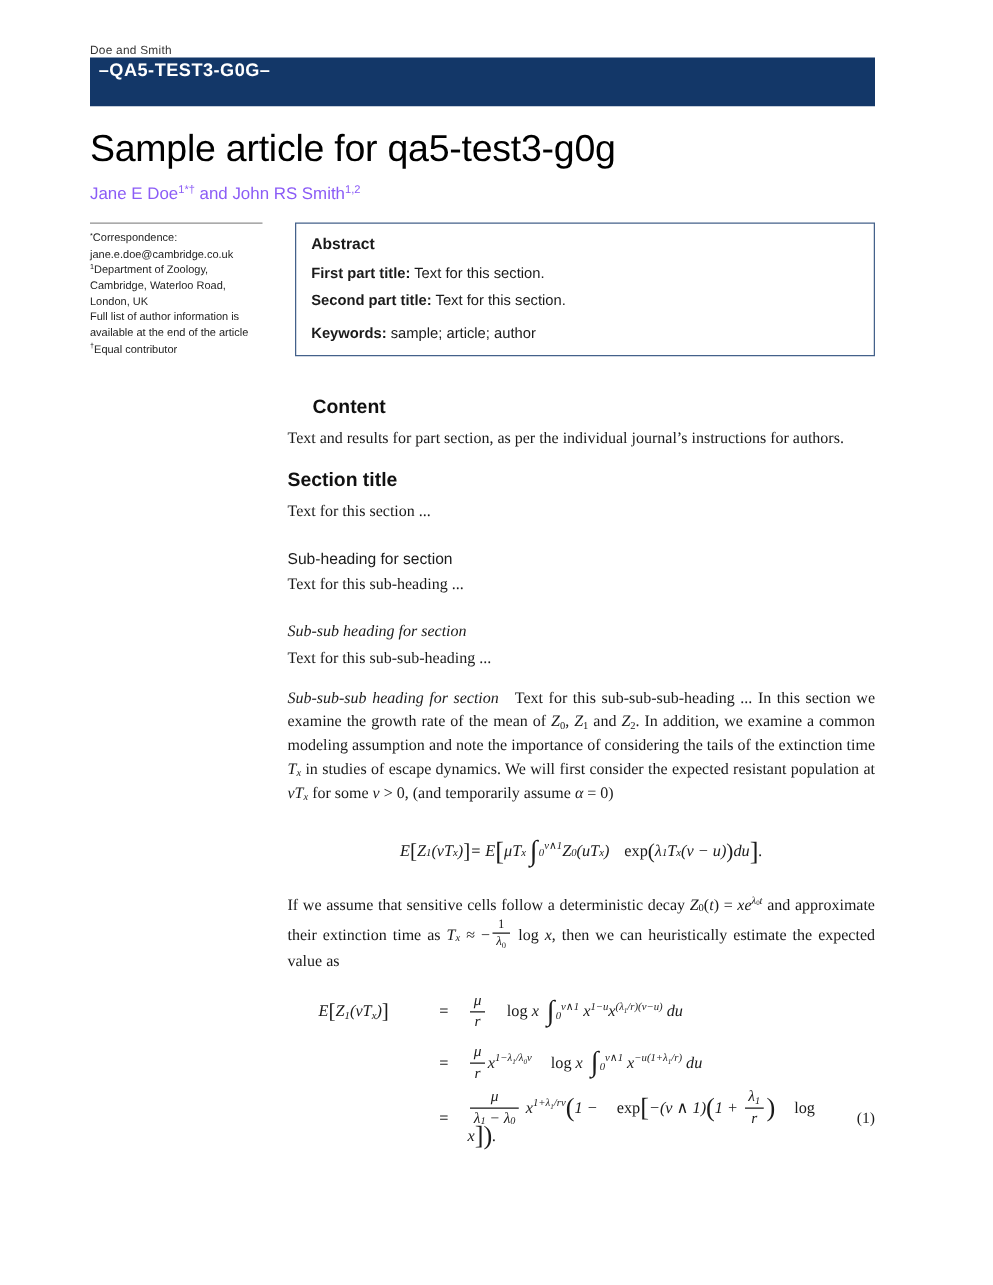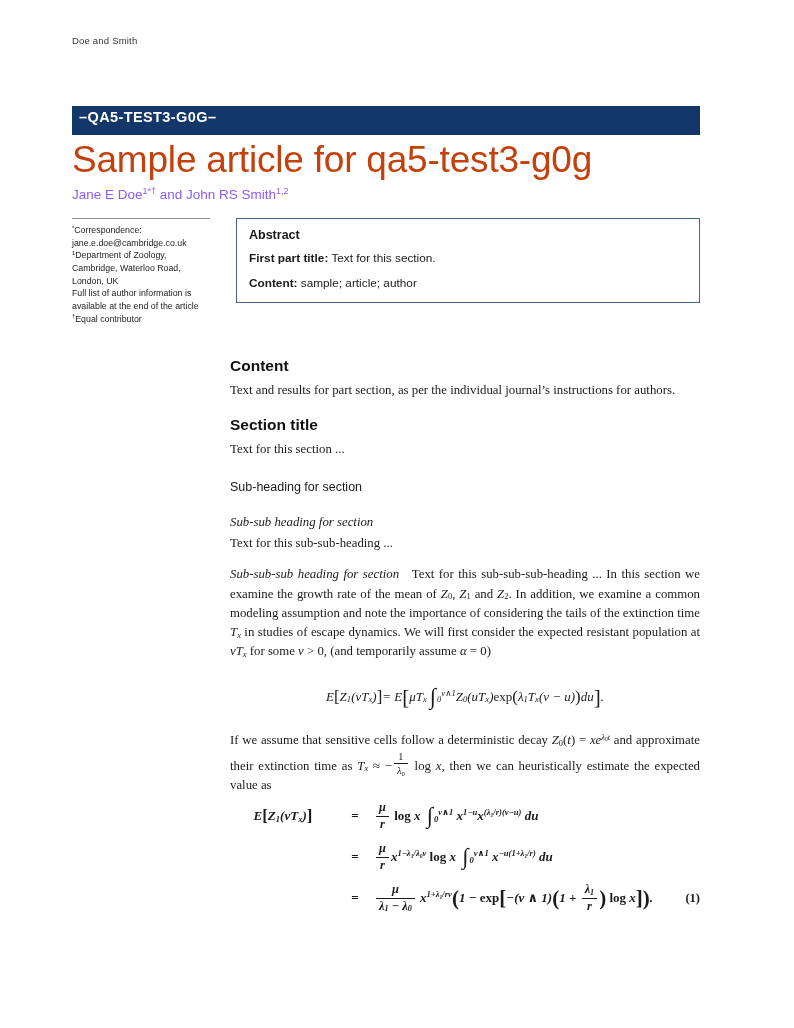--- a/index.html
+++ b/index.html
@@ -1,63 +1,63 @@
 <!DOCTYPE html>
 <html><head>
 <meta charset="utf-8">
 <style>
   html,body{margin:0;padding:0;background:#ffffff;}
   .page{position:relative;width:794px;height:1028px;background:#fff;box-sizing:border-box;
         padding:36px 94px 0 72px;overflow:hidden;color:#1a1a1a;}
 
   .running-head{font-family:"Liberation Sans",sans-serif;font-size:9.5px;line-height:10px;color:#333;letter-spacing:.2px;}
 
-  .banner{margin-top:60px;color:#fff;padding:4px 7px 11px;background:#133768;
+  .banner{color:#fff;padding:4px 7px 21px;background:#133768;
           font-family:"Liberation Sans",sans-serif;font-weight:bold;font-size:14.5px;line-height:14px;letter-spacing:.4px;}
 
-  .title{font-family:"Liberation Sans",sans-serif;font-weight:normal;font-size:37px;line-height:33px;
-         margin:8px 0 0;color:#c2410c;letter-spacing:-.2px;}
+  .title{font-family:"Liberation Sans",sans-serif;font-weight:normal;font-size:30px;line-height:33px;
+         margin:18px 0 0;color:#000000;letter-spacing:-.2px;}
   .authors{font-family:"Liberation Sans",sans-serif;font-size:13.5px;margin-top:11px;color:#8b5cf6;}
 
   .meta-row{display:flex;margin-top:16px;}
   .sidenote{width:138px;margin-right:26px;flex:none;}
   .side-rule{border-top:1px solid #8f8f8f;margin-bottom:5px;}
   .side-text{font-family:"Liberation Sans",sans-serif;font-size:8.8px;line-height:1.44;color:#222;}
   .abstract{flex:1;border:1px solid #44618a;padding:9px 12px 9px;box-sizing:border-box;
             font-family:"Liberation Sans",sans-serif;align-self:flex-start;width:464px;}
   .abs-title{font-weight:bold;font-size:12.5px;margin-bottom:9px;}
   .abs-entry{margin:0 0 7px;font-size:11.8px;line-height:1.3;}
   .abs-entry.keywords{margin:10px 0 1px;}
   .abs-label{font-weight:bold;}
 
   .main-col{margin-left:158px;width:470px;}
   .h-sec{font-family:"Liberation Sans",sans-serif;font-weight:bold;font-size:15.5px;line-height:1.15;margin:16px 0 6px;color:#111;}
-  .h-sec.first{margin-top:32px;}
+  .h-sec.first{margin-top:32px;margin-left:20px;}
   .h-sub{font-family:"Liberation Sans",sans-serif;font-weight:normal;font-size:12.5px;margin:21px 0 4px;}
   .h-subsub{font-family:"Liberation Serif","DejaVu Serif",serif;font-style:italic;font-weight:normal;font-size:12.8px;margin:21px 0 4px;}
   .prose{font-family:"Liberation Serif","DejaVu Serif",serif;font-size:12.8px;line-height:1.5;margin:0;text-align:justify;}
   .prose.spaced{margin-top:12px;}
 
   
   .math{font-family:"Liberation Serif","DejaVu Serif",serif;font-style:italic;}
   .mit{font-style:italic;}
-  .mup{font-style:normal;}
+  .mup{font-style:normal;padding-left:12px;}
   sup,sub{font-size:66%;line-height:0;position:relative;vertical-align:baseline;}
   sup{top:-.55em;}
   sub{top:.22em;}
   .int{font-size:1.75em;font-style:normal;line-height:0;vertical-align:-.14em;margin:0 1px 0 3px;}
   .frac{display:inline-block;vertical-align:-.62em;text-align:center;line-height:1.12;margin:0 2px;font-size:.95em;}
   .frac .fn{display:block;padding:0 3px 1px;border-bottom:1px solid currentColor;}
   .frac .fd{display:block;padding:1px 3px 0;}
   .prose .frac{font-size:.8em;vertical-align:-.45em;}
   .bd1{font-style:normal;font-size:1.3em;line-height:0;vertical-align:-.08em;}
   .bd2{font-style:normal;font-size:1.62em;line-height:0;vertical-align:-.12em;}
 
   .display-eq{margin:15px 0 13px;min-height:42px;display:flex;align-items:center;justify-content:center;font-size:13px;}
-  .eq-align{font-size:13px;font-weight:bold;}
+  .eq-align{margin-top:10px;font-size:13px;}
   .eq-row{display:flex;align-items:center;min-height:41px;}
   .eq-lhs{width:106px;text-align:center;flex:none;}
   .eq-rel{width:38px;text-align:center;flex:none;font-style:normal;}
   .eq-rhs{flex:0 1 auto;}
   .eq-tag{margin-left:auto;font-style:normal;font-size:12.5px;padding-left:8px;}
 </style>
 </head>
 <body>
 
 <div class="page">
@@ -77,36 +77,41 @@
       <div class="side-rule"></div>
       <div class="side-text"><sup>*</sup>Correspondence:<br>jane.e.doe@cambridge.co.uk<br><sup>1</sup>Department of Zoology,<br>Cambridge, Waterloo Road,<br>London, UK<br>Full list of author information is<br>available at the end of the article<br><sup>†</sup>Equal contributor</div>
     </aside>
 
     <section class="abstract" style="border-color: rgb(68, 97, 138);">
       <div class="abs-title">Abstract</div>
       <p class="abs-entry">
         <span class="abs-label">First part title:</span>
         <span>Text for this section.</span>
       </p>
+      <p class="abs-entry">
+        <span class="abs-label">Second part title:</span>
+        <span>Text for this section.</span>
+      </p>
       <p class="abs-entry keywords">
-        <span class="abs-label">Content:</span>
+        <span class="abs-label">Keywords:</span>
         <span>sample; article; author</span>
       </p>
     </section>
   </div>
 
   <main class="main-col">
 
     <h2 class="h-sec first">Content</h2>
     <p class="prose">Text and results for part section, as per the individual journal’s instructions for authors.</p>
 
     <h2 class="h-sec">Section title</h2>
     <p class="prose">Text for this section ...</p>
 
     <h3 class="h-sub">Sub-heading for section</h3>
+    <p class="prose">Text for this sub-heading ...</p>
 
     <h4 class="h-subsub">Sub-sub heading for section</h4>
     <p class="prose">Text for this sub-sub-heading ...</p>
 
     <p class="prose spaced"><span class="mit">Sub-sub-sub heading for section</span> Text for this sub-sub-sub-heading ... In this section we examine the growth rate of the mean of <span class="mit">Z</span><sub>0</sub>, <span class="mit">Z</span><sub>1</sub> and <span class="mit">Z</span><sub>2</sub>. In addition, we examine a common modeling assumption and note the importance of considering the tails of the extinction time <span class="mit">T</span><sub><span class="mit">x</span></sub> in studies of escape dynamics. We will first consider the expected resistant population at <span class="mit">vT</span><sub><span class="mit">x</span></sub> for some <span class="mit">v</span> &gt; 0, (and temporarily assume <span class="mit">α</span> = 0)</p>
 
     <div class="display-eq math">E<span class="bd1">[</span>Z<sub>1</sub>(vT<sub>x</sub>)<span class="bd1">]</span> = E<span class="bd2">[</span>μT<sub>x</sub> <span class="int">∫</span><sub>0</sub><sup>v∧1</sup> Z<sub>0</sub>(uT<sub>x</sub>) <span class="mup">exp</span><span class="bd1">(</span>λ<sub>1</sub>T<sub>x</sub>(v − u)<span class="bd1">)</span> du<span class="bd2">]</span>.</div>
 
     <p class="prose">If we assume that sensitive cells follow a deterministic decay <span class="mit">Z</span><sub>0</sub>(<span class="mit">t</span>) = <span class="mit">xe</span><sup><span class="mit">λ</span><sub>0</sub><span class="mit">t</span></sup> and approximate their extinction time as <span class="mit">T</span><sub><span class="mit">x</span></sub> ≈ −<span class="frac"><span class="fn">1</span><span class="fd"><span class="mit">λ</span><sub>0</sub></span></span> log <span class="mit">x</span>, then we can heuristically estimate the expected value as</p>
 

